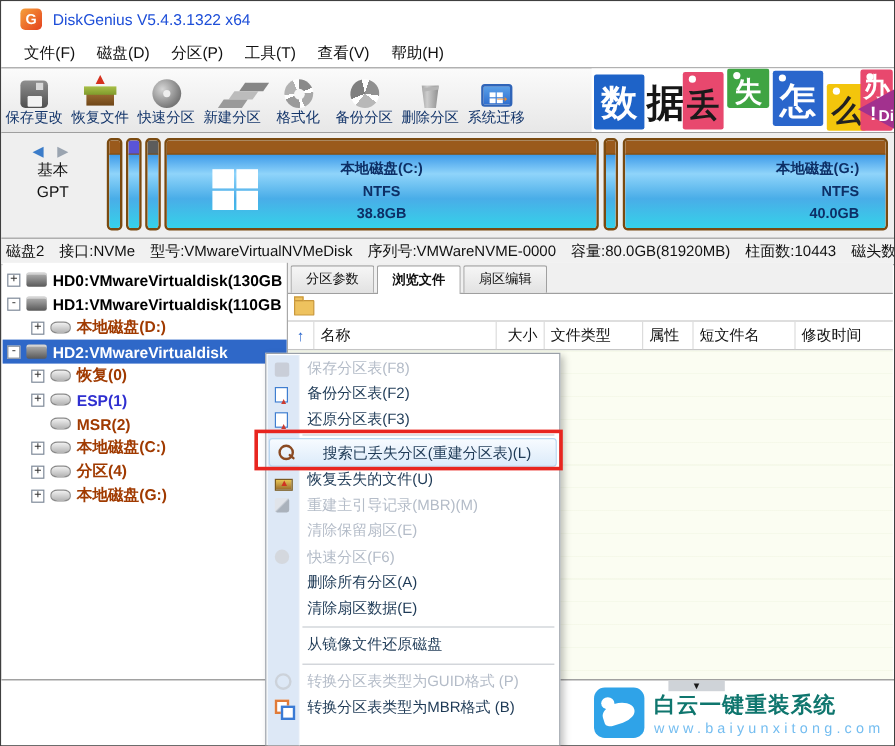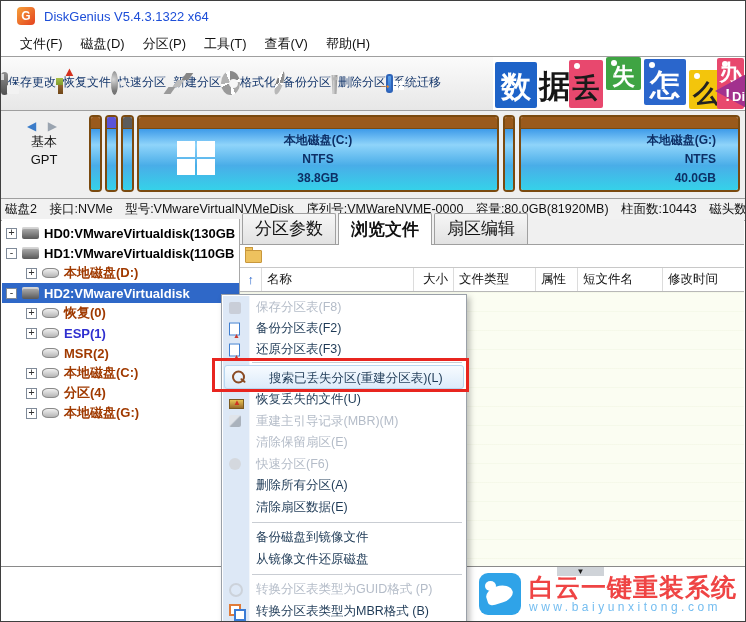--- a/index.html
+++ b/index.html
@@ -9,21 +9,21 @@
   .titlebar{height:30px;display:flex;align-items:center;padding-left:16px;background:#fff;}
   .appicon{width:18px;height:18px;background:linear-gradient(135deg,#f6a13a,#e4411f);border-radius:4px;
            color:#fff;font-weight:bold;font-size:12px;text-align:center;line-height:18px;}
   .wtitle{margin-left:9px;font-size:13px;color:#1d4ed8;}
   
   .menubar{height:25px;display:flex;align-items:center;padding-left:10px;background:#fff;}
   .mitem{font-size:13px;color:#111;padding:2px 9px;cursor:default;}
   
   .toolbar{position:relative;height:53px;border-top:1px solid #9f9f9f;border-bottom:1px solid #9f9f9f;
            background:linear-gradient(#fbfbfb,#e7e7e7);display:flex;align-items:stretch;}
-  .tbtn{width:55px;display:flex;align-items:center;justify-content:flex-end;padding-bottom:3px;}
+  .tbtn{width:55px;display:flex;flex-direction:column;align-items:center;justify-content:flex-end;padding-bottom:3px;}
   .tbi{height:27px;width:27px;position:relative;margin-bottom:1px;}
   .tbl{font-size:12px;color:#14366b;white-space:nowrap;}
   .tb-save{background:linear-gradient(#8f8f8f,#4f4f4f);border-radius:4px;width:23px;height:23px;margin:2px auto 0;}
   .tb-save::after{content:"";position:absolute;left:6px;bottom:1px;width:12px;height:9px;background:#f2f2f2;border-radius:1px;}
   .tb-save::before{content:"";position:absolute;right:4px;top:2px;width:6px;height:6px;background:#d8d8d8;}
   .tb-search{width:17px;height:17px;border:4px solid #c87b3a;border-radius:50%;box-sizing:border-box;margin:3px 0 0 2px;}
   .tb-search::after{content:"";position:absolute;width:10px;height:4px;background:#7a2f10;border-radius:2px;
                     right:-3px;bottom:1px;transform:rotate(40deg);}
   .tb-recover{background:linear-gradient(#a8bf48,#7f9a2c) 0 10px/27px 7px no-repeat,
               linear-gradient(#9a6a32,#6f4617) 2px 16px/23px 10px no-repeat;}
@@ -97,42 +97,42 @@
            box-shadow:inset 0 2px 0 rgba(255,255,255,.45);margin:0 5px;flex:none;}
   .ti-part{width:17px;height:10px;background:linear-gradient(#f0f0f0,#b5b5b5);border:1px solid #8a8a8a;
            border-radius:6px/4px;margin:0 5px;flex:none;box-sizing:border-box;}
   .tlabel{font-size:13px;font-weight:bold;color:#000;}
   .lv0{padding-left:4px;} .lv1{padding-left:24px;}
   .c-part .tlabel{color:#A03A00;} .c-esp .tlabel{color:#2F2FD0;}
   .trow.sel{background:#2F68C8;} .trow.sel .tlabel{color:#fff;}
   
   .rpanel{flex:1;display:flex;flex-direction:column;background:#fff;min-width:0;}
   .tabs{height:25px;background:#f0f0f0;border-bottom:1px solid #9f9f9f;display:flex;align-items:flex-end;padding-left:2px;}
-  .tab{font-size:17px;color:#111;padding:3px 12px 4px;border:1px solid #a0a0a0;border-bottom:none;
+  .tab{font-size:11px;color:#111;padding:3px 12px 4px;border:1px solid #a0a0a0;border-bottom:none;
        background:linear-gradient(#f6f6f6,#e2e2e2);margin-right:2px;border-radius:2px 2px 0 0;}
   .tab.active{background:#fff;position:relative;top:1px;padding-top:4px;font-weight:bold;}
   .pathbar{height:22px;border-bottom:1px solid #c8c8c8;display:flex;align-items:center;padding-left:5px;}
   .folder{width:15px;height:11px;background:#eec25e;border:1px solid #c8973c;border-radius:1px;position:relative;}
   .folder::before{content:"";position:absolute;top:-4px;left:-1px;width:6px;height:2px;background:#eec25e;border:1px solid #c8973c;}
   .thead{height:23px;display:flex;border-bottom:1px solid #b8b8b8;font-size:12.5px;color:#111;align-items:center;}
   .th{border-right:1px solid #dcdcdc;height:100%;display:flex;align-items:center;padding:0 5px;box-sizing:border-box;}
   .th.c0{width:22px;justify-content:center;color:#2a66cc;font-weight:bold;}
   .th.c1{width:152px;} .th.c2{width:40px;justify-content:flex-end;} .th.c3{width:82px;}
   .th.c4{width:42px;} .th.c5{width:85px;} .th.c6{flex:1;border-right:none;}
   .filearea{flex:1;background:#FBFDF2;background-image:repeating-linear-gradient(180deg,rgba(140,170,80,0.05) 0 1px,transparent 1px 19px);}
   
   .bottomstrip{position:absolute;left:0;right:0;bottom:0;height:54px;background:#fff;border-top:1px solid #8a8a8a;}
   .handle{position:absolute;left:556px;top:0px;width:47px;height:9px;background:#cfd3d8;font-size:8px;
           line-height:9px;text-align:center;color:#1a1a1a;}
   .watermark{position:absolute;right:8px;top:6px;display:flex;align-items:center;}
   .bird{width:42px;height:42px;background:#2FA3E8;border-radius:9px;position:relative;flex:none;margin-right:8px;}
   .bird::before{content:"";position:absolute;left:7px;top:13px;width:27px;height:17px;background:#fff;
                 border-radius:60% 70% 60% 30%;transform:rotate(-18deg);}
   .bird::after{content:"";position:absolute;left:6px;top:8px;width:11px;height:10px;background:#fff;border-radius:50%;}
-  .wm-title{color:#ef4444;font-size:25px;font-weight:bold;letter-spacing:1px;line-height:26px;}
+  .wm-title{color:#0f766e;font-size:18px;font-weight:bold;letter-spacing:1px;line-height:26px;}
   .wm-url{color:#74BDF0;font-size:12px;letter-spacing:3.5px;text-align:left;}
   
   .cmenu{position:absolute;left:220px;top:293px;width:246px;height:346px;background:#fff;border:1px solid #9aa0a8;
          box-shadow:3px 3px 6px rgba(0,0,0,.25);box-sizing:border-box;padding-top:2px;z-index:5;}
   .gutter{position:absolute;left:1px;top:1px;bottom:1px;width:26px;background:#dde8f6;border-right:1px solid #f2f6fb;}
   .ci{position:relative;height:21.5px;line-height:21.5px;padding-left:34px;font-size:12.5px;color:#1e3a56;white-space:nowrap;}
   .ci.h3{height:21px;line-height:21px;}
   .ci.dis{color:#b4bcc8;}
   .ci.hl{height:24px;line-height:24px;margin:0 2px;padding-left:44px;border:1px solid #b8d6f0;border-radius:3px;
          background:linear-gradient(#f7fbff,#dcebfa);box-sizing:border-box;}
@@ -401,22 +401,20 @@
       <span>清除保留扇区(E)</span></div>
     <div class="ci dis">
       <span class="mi ic-diskgray"></span>
       <span>快速分区(F6)</span></div>
     <div class="ci">
       <span>删除所有分区(A)</span></div>
     <div class="ci">
       <span>清除扇区数据(E)</span></div>
     <div class="msep big"></div>
     <div class="ci">
-      <span>备份磁盘到镜像文件</span></div>
-    <div class="ci">
       <span>从镜像文件还原磁盘</span></div>
     <div class="msep big"></div>
     <div class="ci dis">
       <span class="mi ic-ring"></span>
       <span>转换分区表类型为GUID格式 (P)</span></div>
     <div class="ci">
       <span class="mi ic-squares"></span>
       <span>转换分区表类型为MBR格式 (B)</span></div>
 
   </div>

